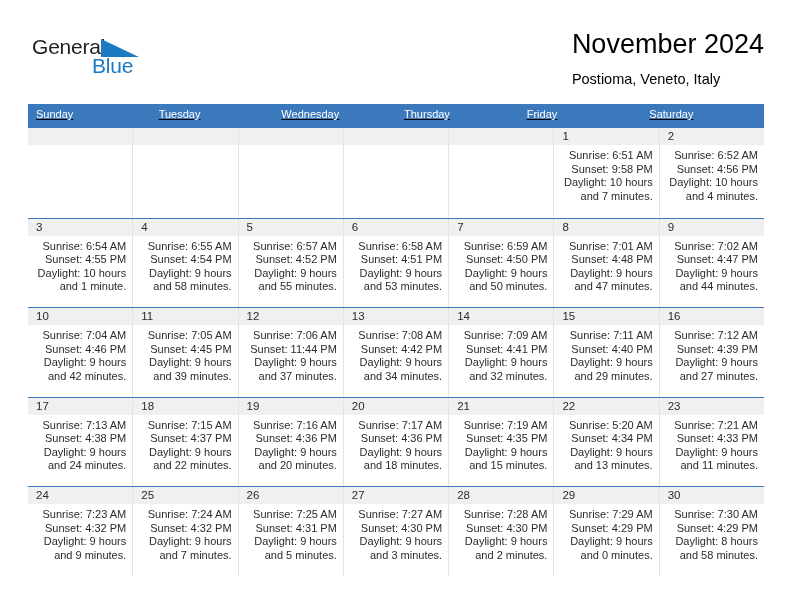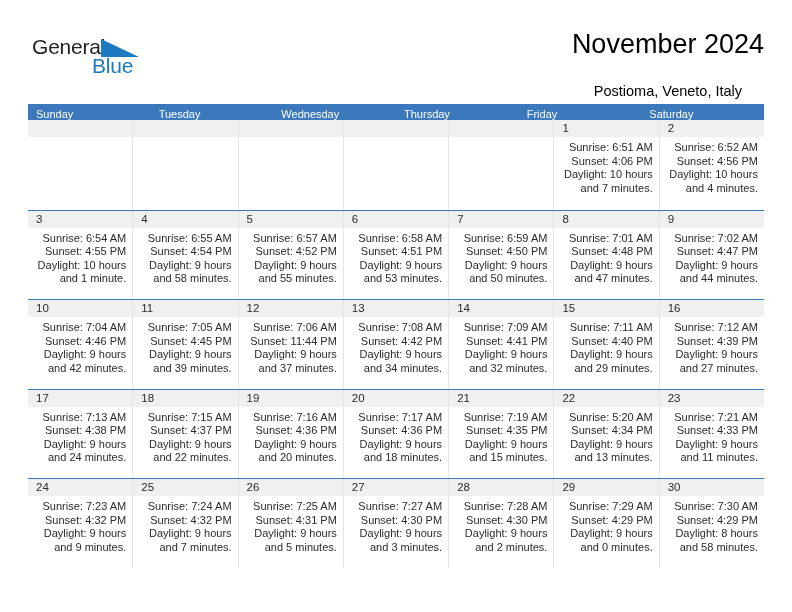--- a/index.html
+++ b/index.html
@@ -55,47 +55,48 @@
     top: 19px;
     font-size: 21px;
     color: #1c7ac0;
     letter-spacing: -0.2px;
     line-height: 22px;
   }
   .title-wrap {
     position: absolute;
     right: 0;
     top: 0;
-    text-align: center;
+    text-align: left;
   }
   .cal-title {
     font-size: 27px;
     color: #000000;
     line-height: 33px;
     white-space: nowrap;
   }
   .cal-sub {
     font-size: 14.5px;
     color: #000000;
     line-height: 20px;
-    margin-top: 20px;
+    margin-top: 8px;
     white-space: nowrap;
   }
 
   
   .calendar {
     position: absolute;
     left: 28px;
     top: 104px;
     width: 736px;
   }
   .weekhead {
     display: flex;
     background: #3b78bc;
-    height: 16px;
+    height: 24px;
+    text-decoration: underline;
   }
   .weekhead .wh {
     flex: 1 1 0;
     color: #ffffff;
     font-size: 11px;
     line-height: 20px;
     padding-left: 8px;
     white-space: nowrap;
     overflow: hidden;
   }
@@ -181,21 +182,21 @@
           <div class="daycell empty">
             <div class="datestrip"></div>
           </div>
           <div class="daycell empty">
             <div class="datestrip"></div>
           </div>
           <div class="daycell">
             <div class="datestrip">1</div>
             <div class="info">
               <div>Sunrise: 6:51 AM</div>
-              <div>Sunset: 4:06 PM</div>
+              <div>Sunset: 9:58 PM</div>
               <div>Daylight: 10 hours</div>
               <div>and 7 minutes.</div>
             </div>
           </div>
           <div class="daycell">
             <div class="datestrip">2</div>
             <div class="info">
               <div>Sunrise: 6:52 AM</div>
               <div>Sunset: 4:56 PM</div>
               <div>Daylight: 10 hours</div>

